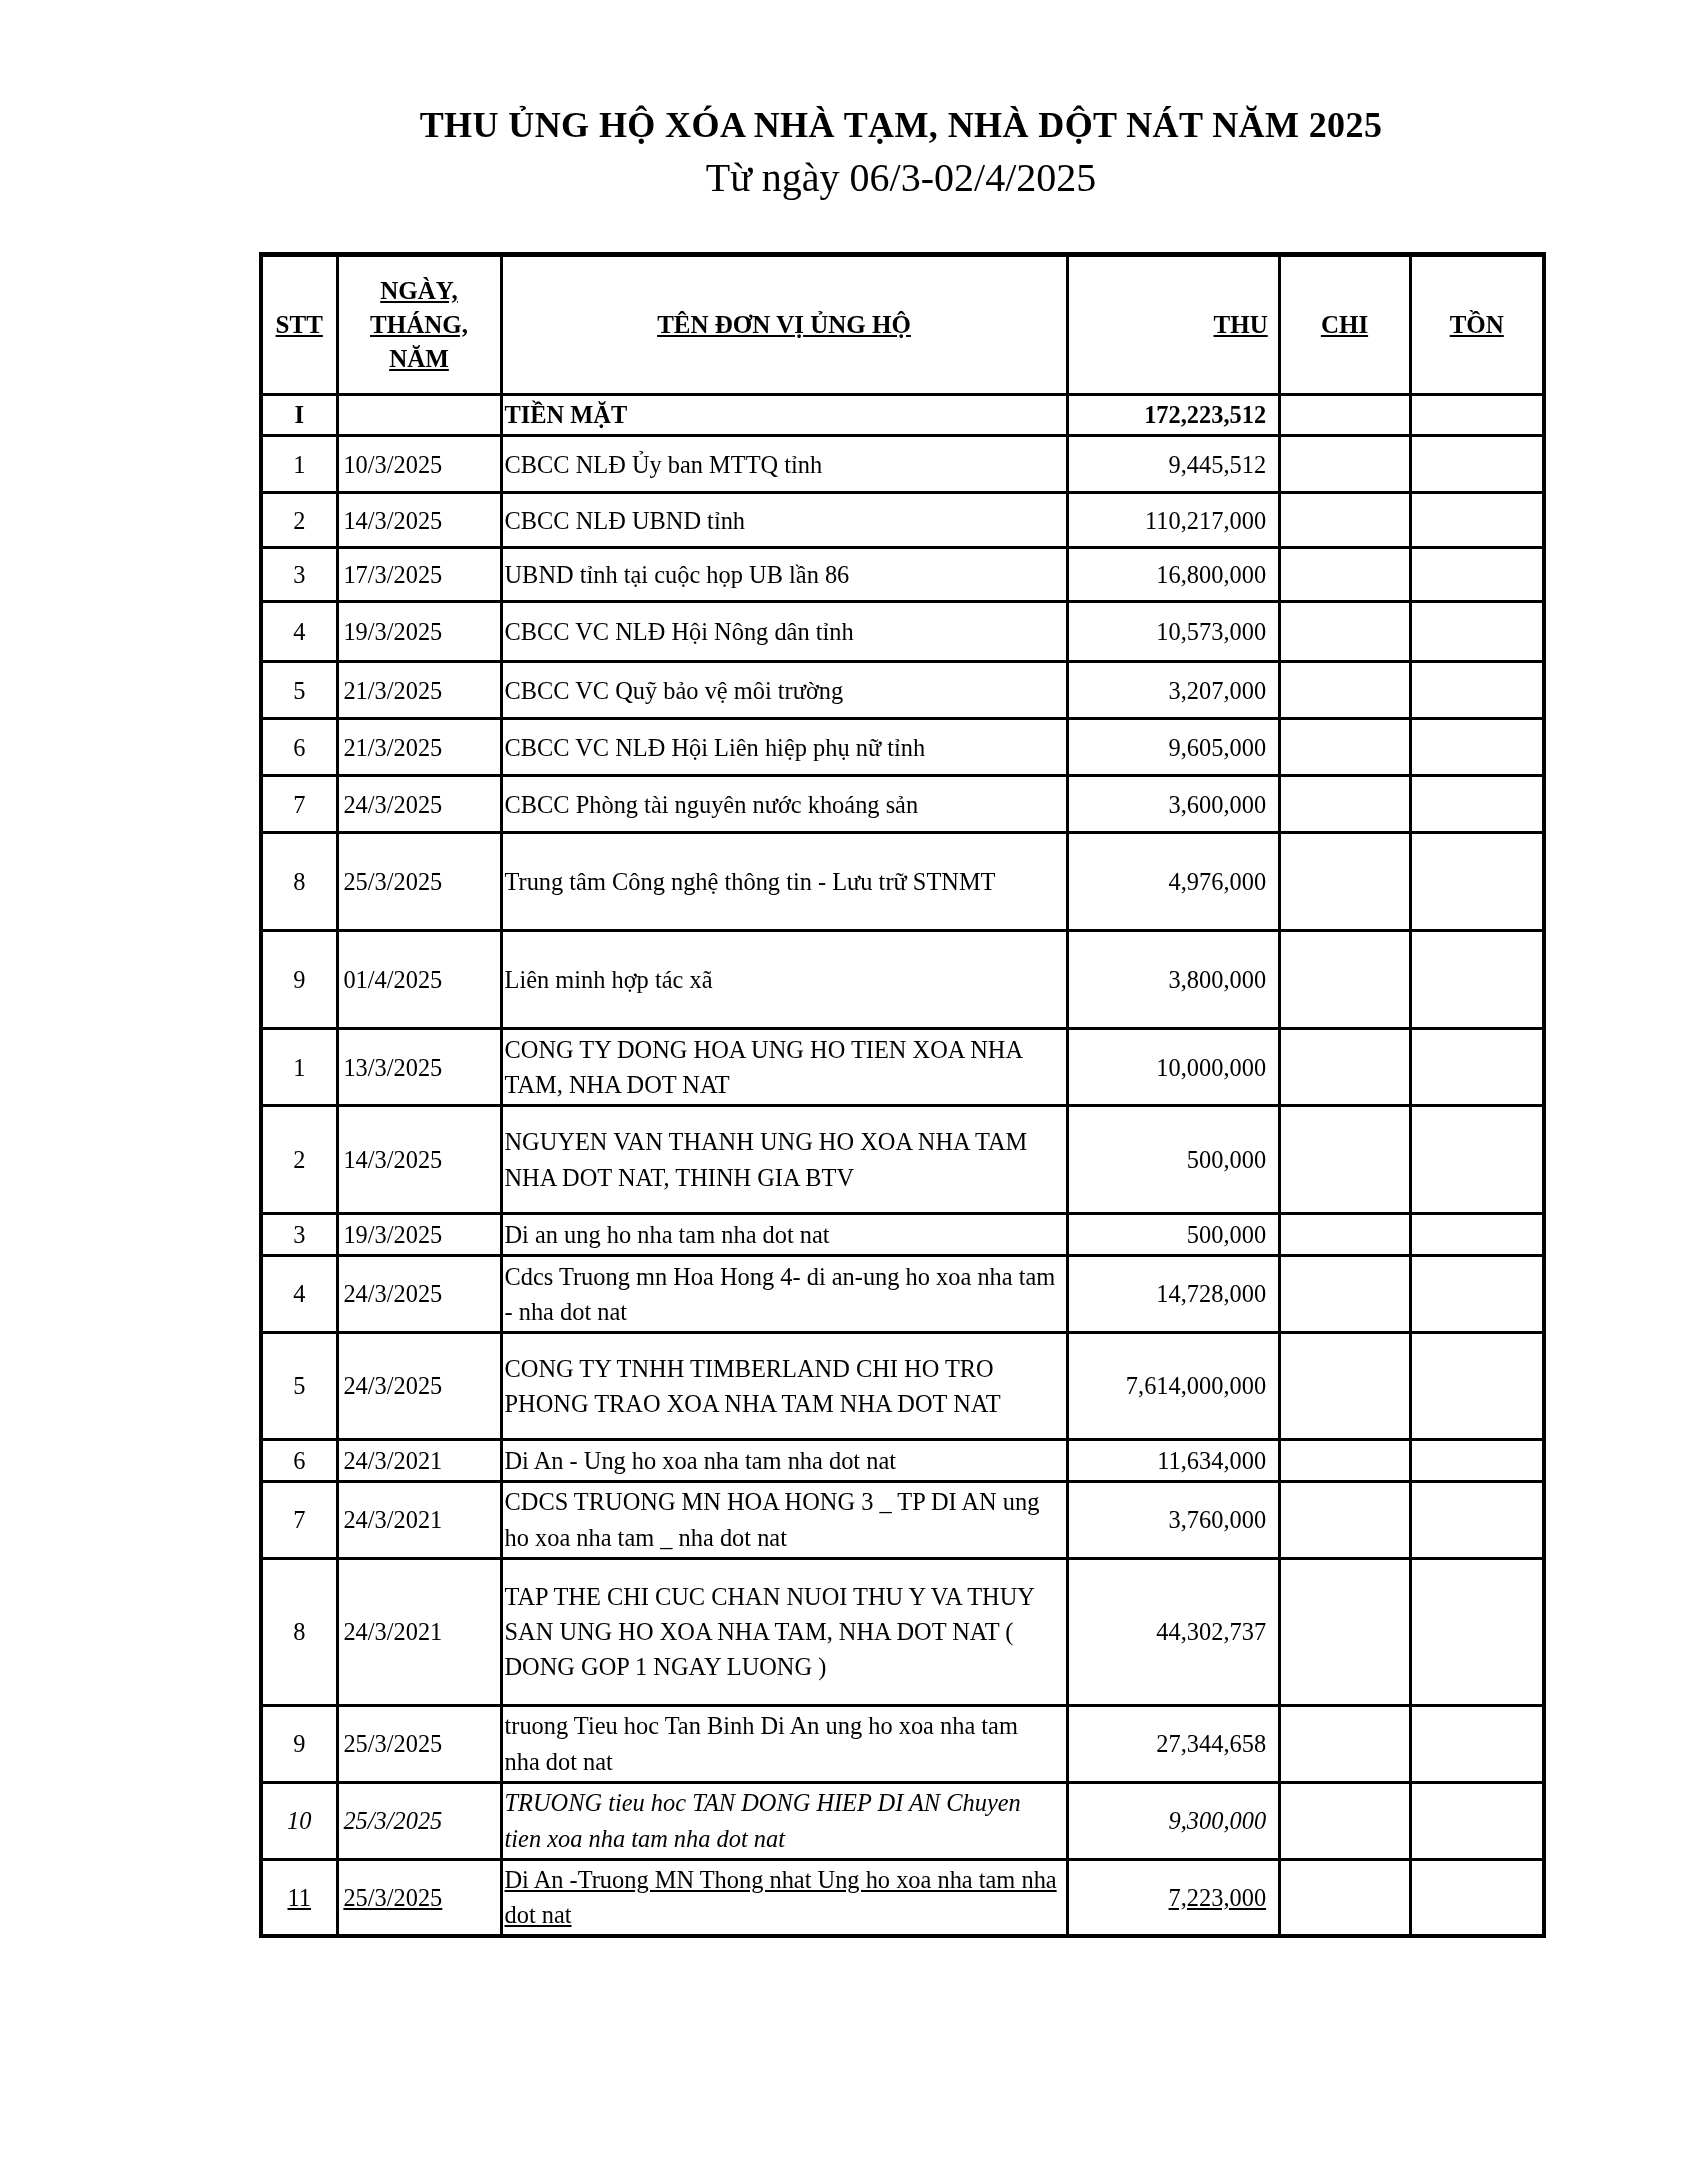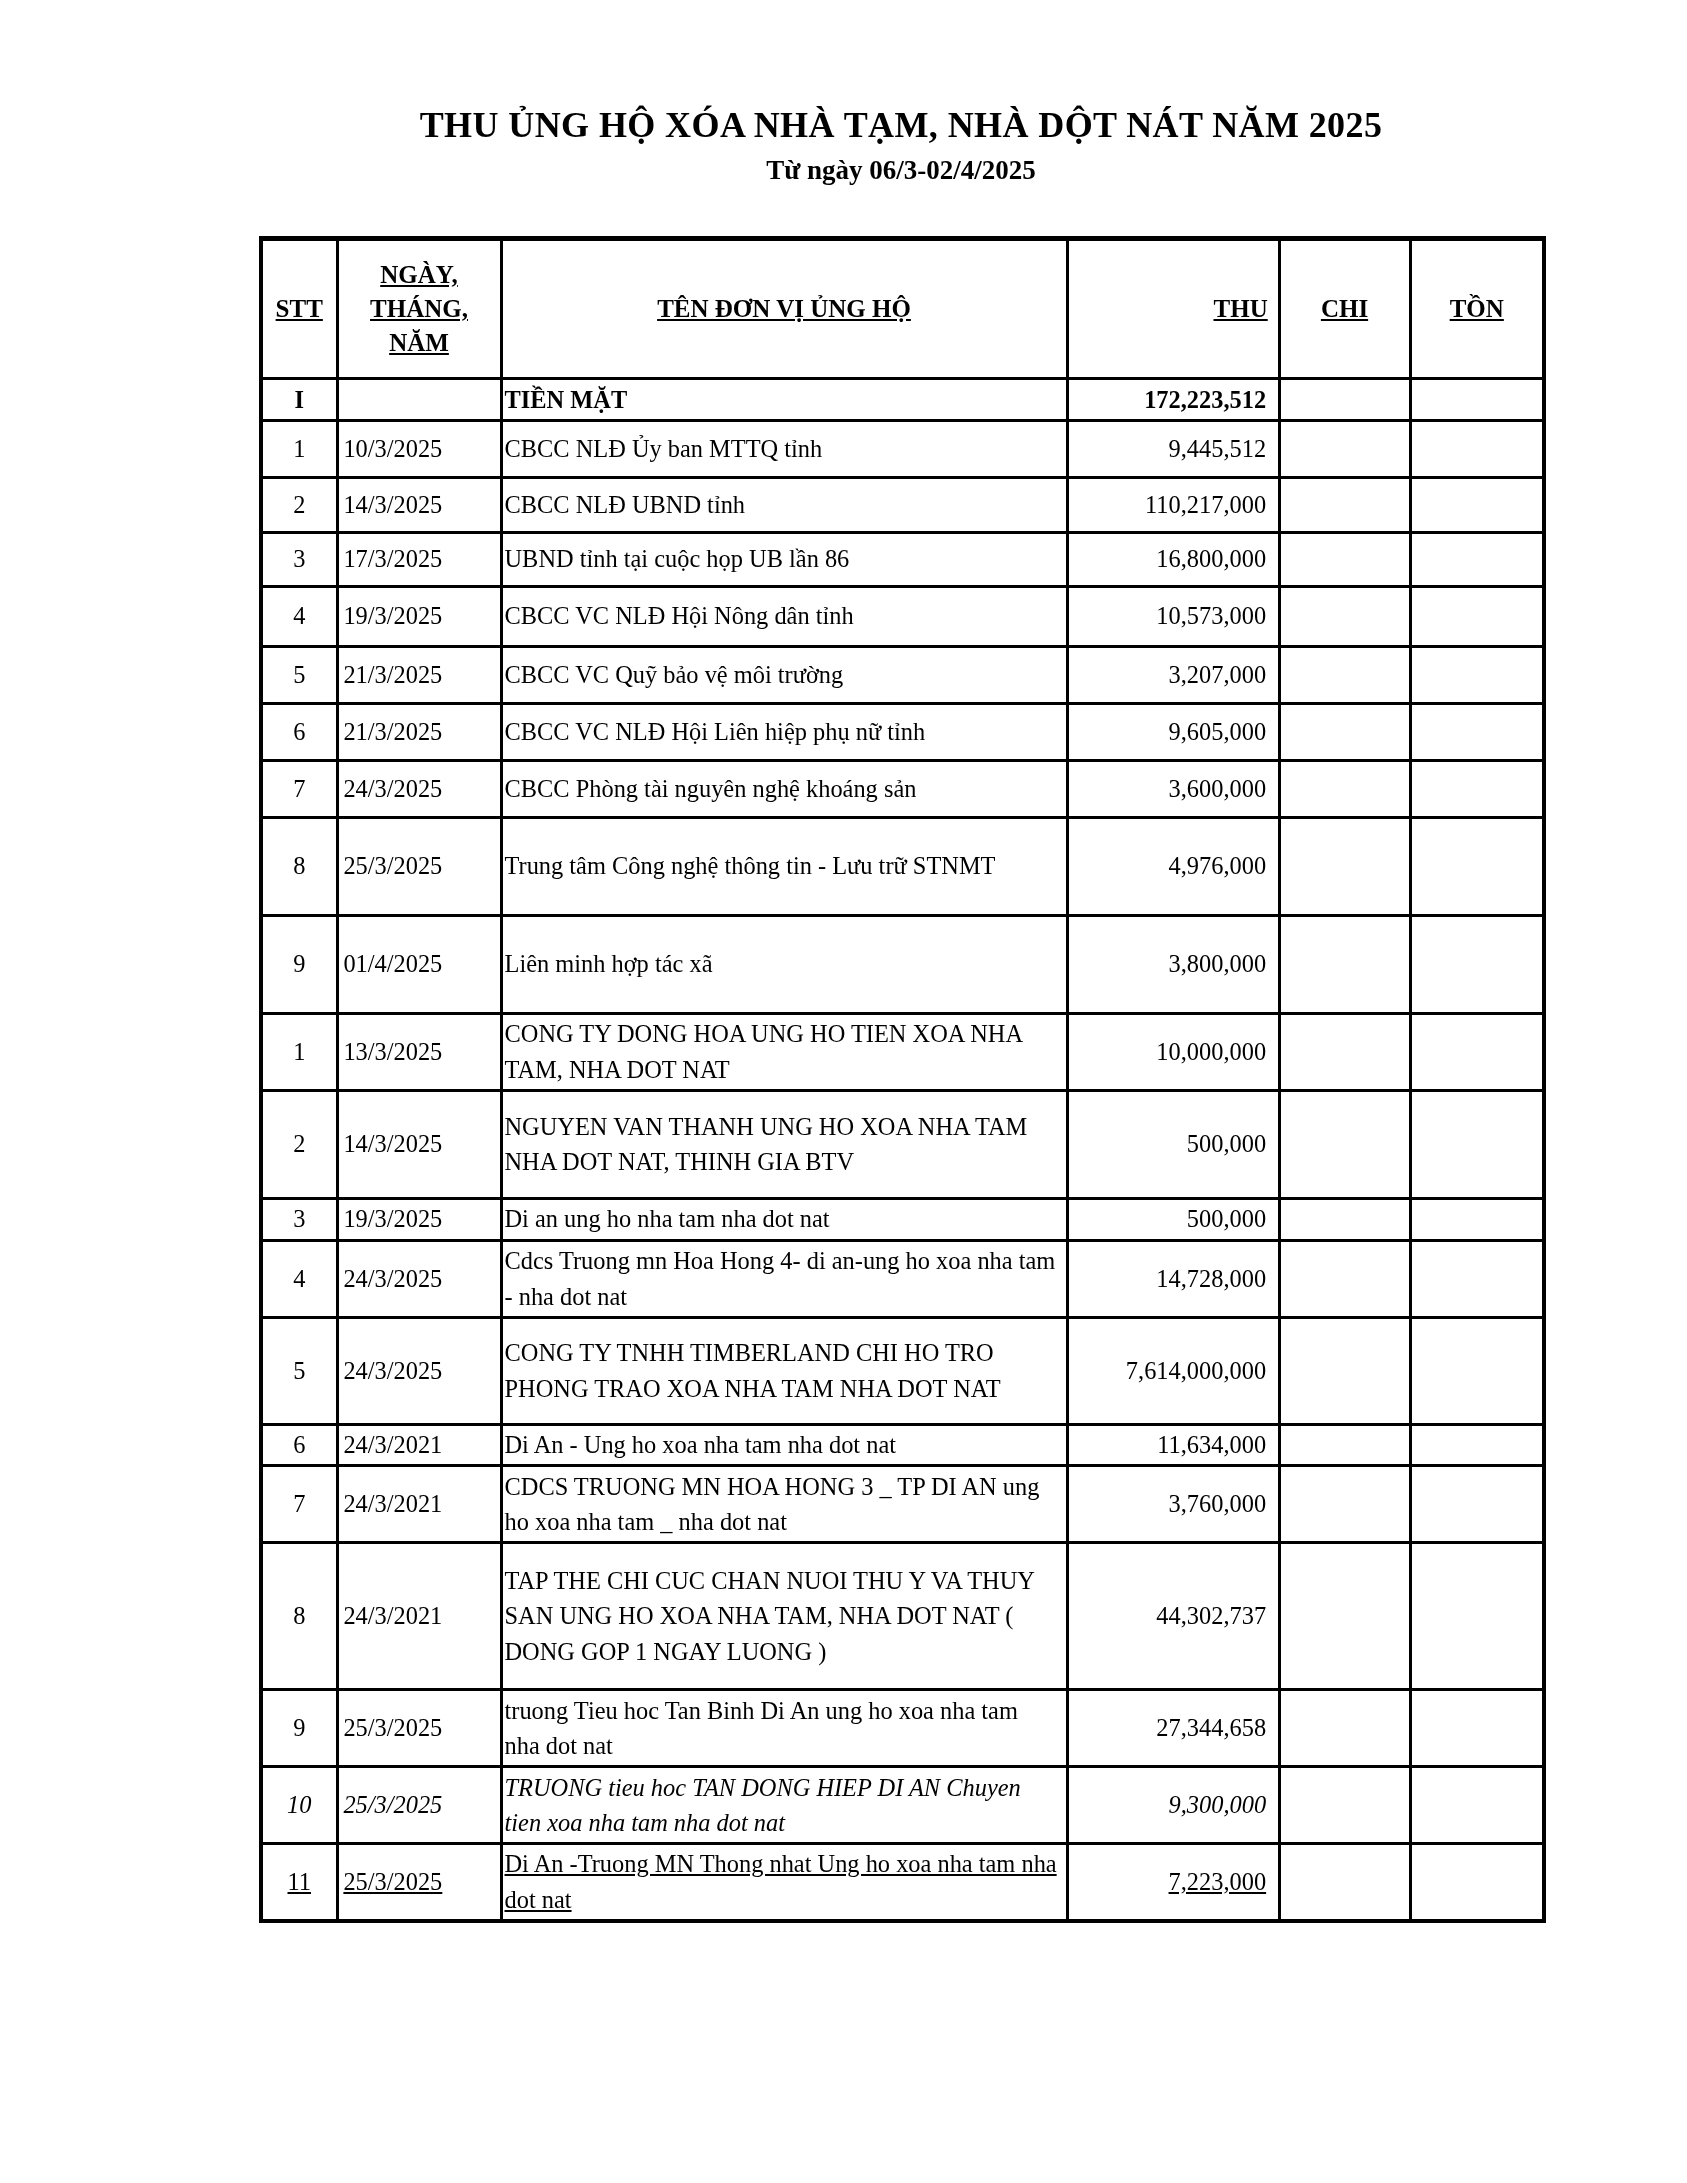--- a/index.html
+++ b/index.html
@@ -21,22 +21,22 @@
     width: 1284px;
     text-align: center;
   }
   .title {
     font-size: 36px;
     font-weight: bold;
     line-height: 1.2;
     letter-spacing: 0.4px;
   }
   .subtitle {
-    font-size: 27px;
-    font-weight: bold;
+    font-size: 40px;
+    font-weight: normal;
     margin-top: 6.5px;
     line-height: 1.2;
   }
   table.ledger {
     border-collapse: collapse;
     table-layout: fixed;
     margin: 50px 0 0 259px;
     width: 1284px;
     border: 4.1px solid #000;
     border-top-width: 5.7px;
@@ -157,21 +157,21 @@
     <td class="c-stt">6</td>
     <td class="c-date">21/3/2025</td>
     <td class="c-name">CBCC VC NLĐ Hội Liên hiệp phụ nữ tỉnh</td>
     <td class="c-thu">9,605,000</td>
     <td class="c-chi"></td>
     <td class="c-ton"></td>
   </tr>
         <tr style="height: 57px;">
     <td class="c-stt">7</td>
     <td class="c-date">24/3/2025</td>
-    <td class="c-name">CBCC Phòng tài nguyên nghệ khoáng sản</td>
+    <td class="c-name">CBCC Phòng tài nguyên nước khoáng sản</td>
     <td class="c-thu">3,600,000</td>
     <td class="c-chi"></td>
     <td class="c-ton"></td>
   </tr>
         <tr style="height: 98px;">
     <td class="c-stt">8</td>
     <td class="c-date">25/3/2025</td>
     <td class="c-name">Trung tâm Công nghệ thông tin - Lưu trữ STNMT</td>
     <td class="c-thu">4,976,000</td>
     <td class="c-chi"></td>

